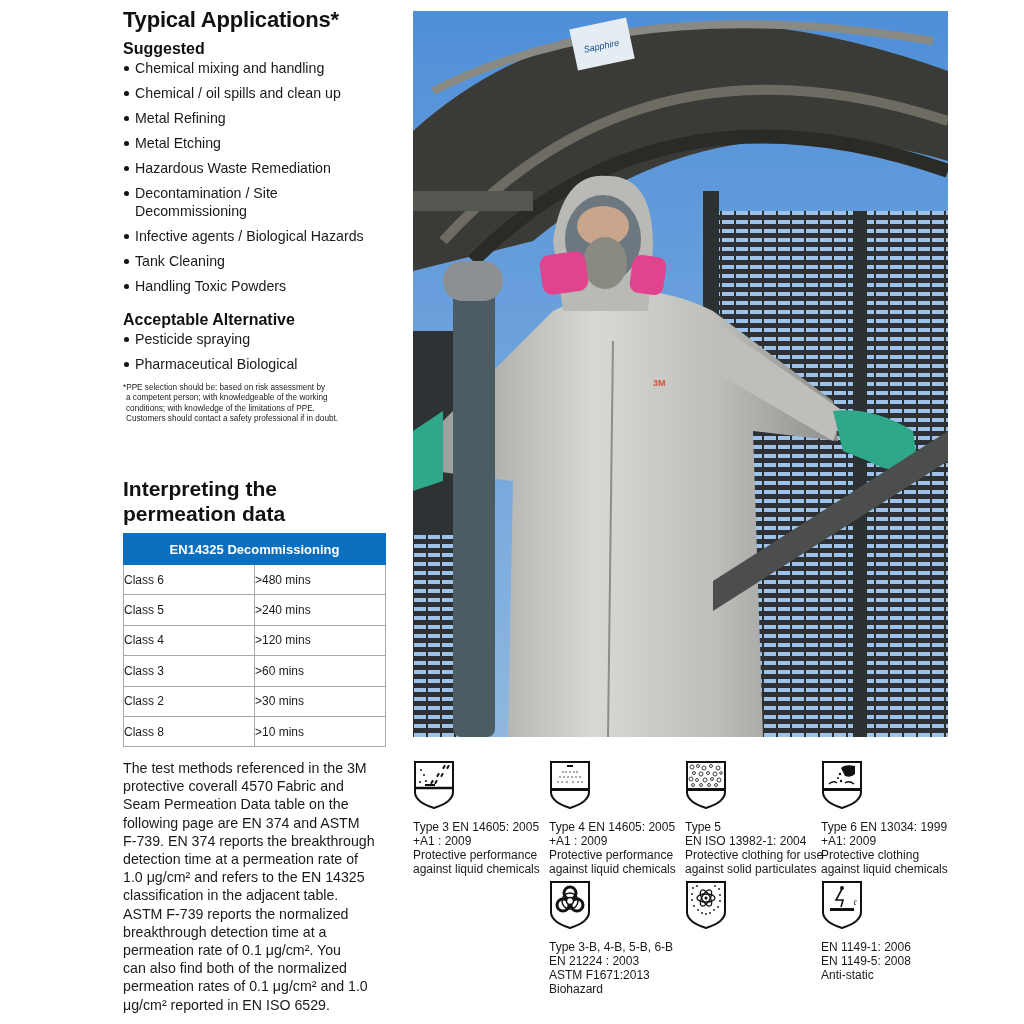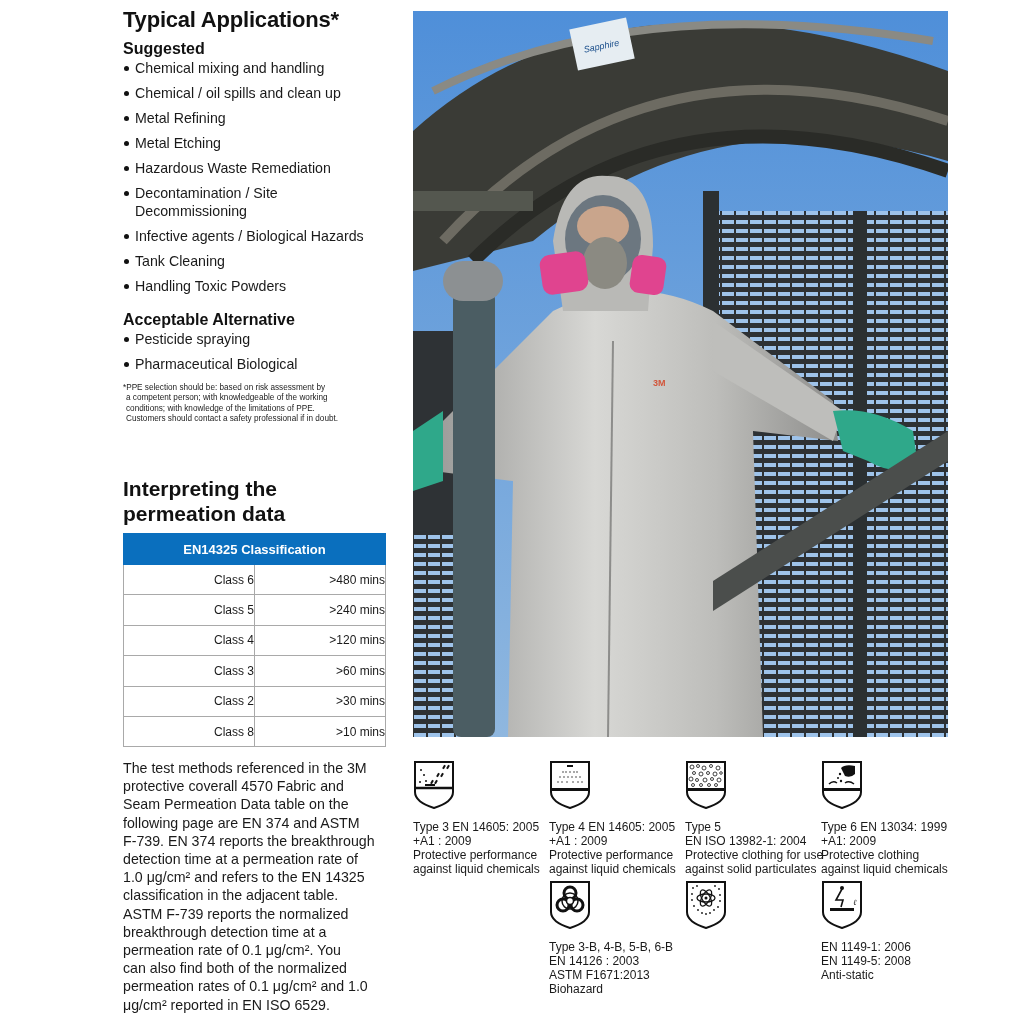--- a/index.html
+++ b/index.html
@@ -16,21 +16,21 @@
   .alt-list { top: 330px; width: 280px; }
 
   .footnote { position: absolute; left: 123px; top: 383px; width: 260px; font-size: 8.2px; line-height: 10.4px; color: #222; }
   .footnote .line { display: block; white-space: nowrap; }
   .footnote .indent { padding-left: 3px; }
 
   .h-interp { position: absolute; left: 123px; top: 476px; font-size: 21px; font-weight: bold; line-height: 25px; color: #111; width: 270px; }
 
   .cls-table { position: absolute; left: 123px; top: 533px; width: 263px; border-collapse: collapse; font-size: 12px; }
   .cls-table th { background: #0a6fbe; color: #fff; font-weight: bold; font-size: 13px; height: 31px; text-align: center; border: 1px solid #0a6fbe; }
-  .cls-table td { height: 30.4px; border: 1px solid #a9a9a9; text-align: right; color: #1a1a1a; width: 50%; }
+  .cls-table td { height: 30.4px; border: 1px solid #a9a9a9; text-align: left; color: #1a1a1a; width: 50%; }
 
   .body-para { position: absolute; left: 123px; top: 759px; width: 275px; font-size: 14.2px; line-height: 18.2px; color: #1a1a1a; }
   .body-para .ln { display: block; white-space: nowrap; }
 
   .photo { position: absolute; left: 413px; top: 11px; width: 535px; height: 726px; overflow: hidden; background: #6f9fd6; }
 
   .icons { position: absolute; left: 413px; top: 760px; width: 540px; height: 260px; }
   .icon-block { position: absolute; width: 136px; }
   .icon-block svg { display: block; }
   .icon-text { font-size: 12px; line-height: 14px; color: #1a1a1a; margin-top: 10px; white-space: nowrap; }
@@ -66,21 +66,21 @@
 </div>
 
 <h2 class="h-interp">
   <span style="display:block">Interpreting the</span>
   <span style="display:block">permeation data</span>
 </h2>
 
 <table class="cls-table">
   <thead>
     <tr>
-        <th colspan="2">EN14325 Classification</th>
+        <th colspan="2">EN14325 Decommissioning</th>
       </tr>
   </thead>
   <tbody>
     <tr>
         <td>Class 6</td>
         <td>&gt;480 mins</td>
       </tr>
     <tr>
         <td>Class 5</td>
         <td>&gt;240 mins</td>
@@ -306,21 +306,21 @@
       <g fill="none" stroke="#111" stroke-width="3">
         <circle cx="21" cy="13" r="6"></circle>
         <circle cx="14" cy="25" r="6"></circle>
         <circle cx="28" cy="25" r="6"></circle>
       </g>
       <circle cx="21" cy="21" r="3.5" fill="#fff" stroke="#111" stroke-width="1.5"></circle>
       <circle cx="21" cy="21" r="8" fill="none" stroke="#111" stroke-width="1.5"></circle>
     </svg>
     <div class="icon-text">
       <span>Type 3-B, 4-B, 5-B, 6-B</span>
-      <span>EN 14126 : 2003</span>
+      <span>EN 21224 : 2003</span>
       <span>ASTM F1671:2013</span>
       <span>Biohazard</span>
     </div>
   </div>
 
   <div class="icon-block" style="left:272px; top:120px;">
     <svg width="42" height="50" viewBox="0 0 42 50">
       <path d="M2 2 H40 V32 Q40 42 21 48 Q2 42 2 32 Z" fill="#fff" stroke="#111" stroke-width="2"></path>
       <g fill="#111">
         <circle cx="8" cy="8" r="0.9"></circle>

